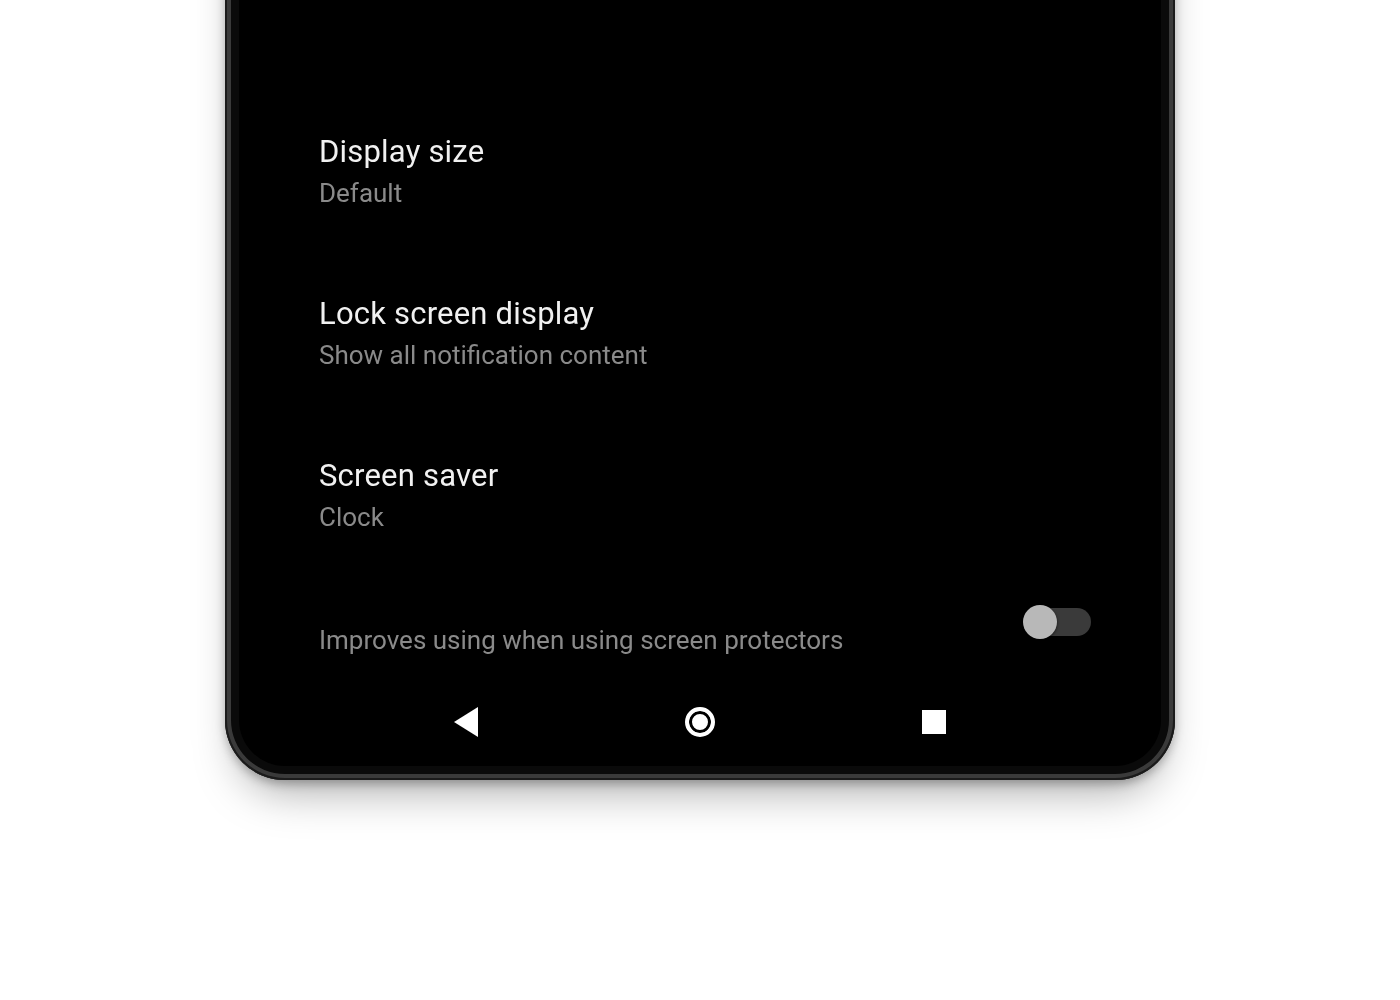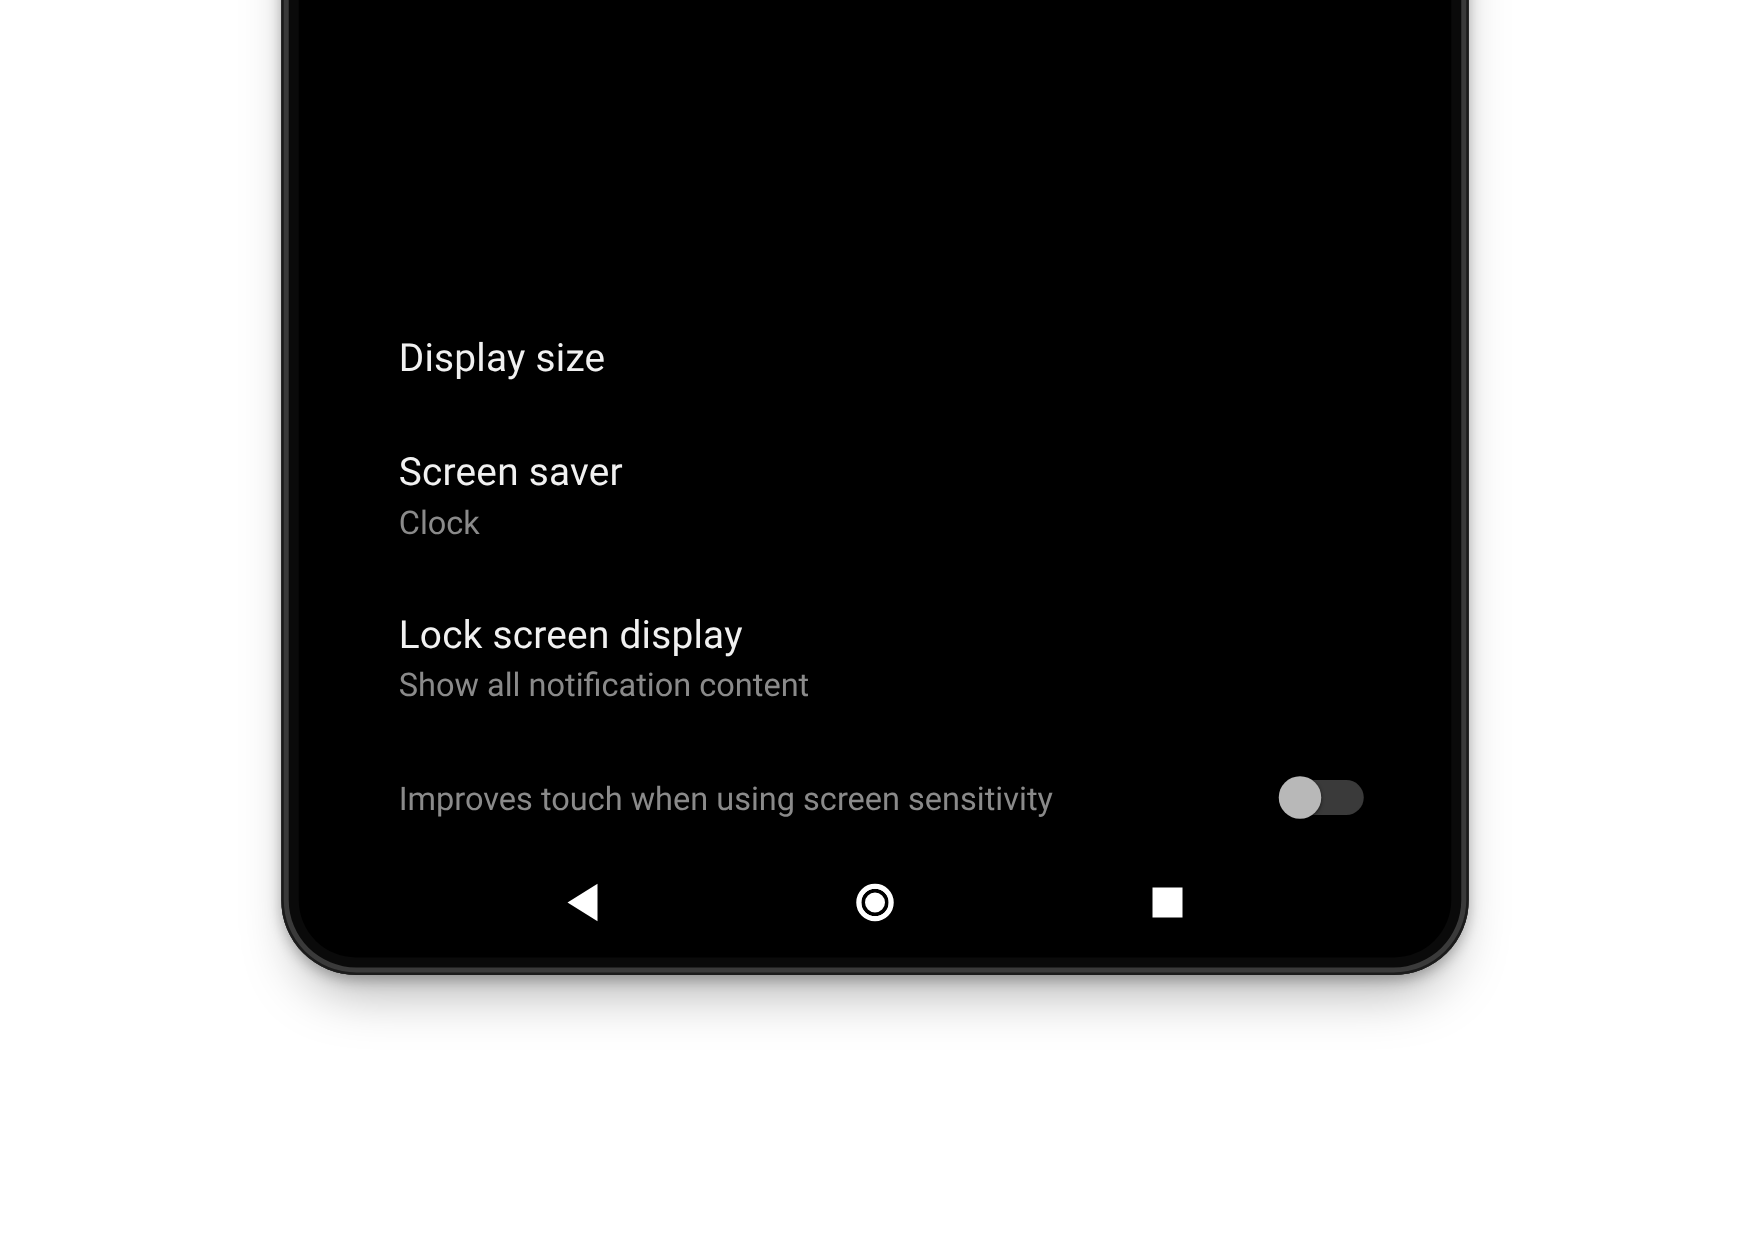--- a/index.html
+++ b/index.html
@@ -60,20 +60,21 @@
   }
   .row{
     display:flex;
     align-items:center;
     gap:24px;
     cursor:pointer;
   }
   .row .text{
     flex:1 1 auto;
     min-width:0;
+    margin-top:32px;
   }
   .row .title{
     color:var(--title);
     font-size:31px;
     font-weight:400;
     letter-spacing:.2px;
     line-height:1.25;
   }
   .row .subtitle{
     color:var(--subtitle);
@@ -140,40 +141,41 @@
 <body>
 
 <div class="phone">
   <div class="screen">
 
     <div class="content">
 
       <div class="row">
         <div class="text">
           <div class="title">Display size</div>
+          <div class="subtitle">Default</div>
+        </div>
+      </div>
+
+      <div class="row">
+        <div class="text">
+          <div class="title">Lock screen display</div>
+          <div class="subtitle">Show all notification content</div>
         </div>
       </div>
 
       <div class="row">
         <div class="text">
           <div class="title">Screen saver</div>
           <div class="subtitle">Clock</div>
         </div>
       </div>
 
       <div class="row">
         <div class="text">
-          <div class="title">Lock screen display</div>
-          <div class="subtitle">Show all notification content</div>
-        </div>
-      </div>
-
-      <div class="row">
-        <div class="text">
-          <div class="subtitle">Improves touch when using screen sensitivity</div>
+          <div class="subtitle">Improves using when using screen protectors</div>
         </div>
         <div class="toggle">
           <div class="track"></div>
           <div class="thumb"></div>
         </div>
       </div>
 
     </div>
 
     <div class="navbar">

